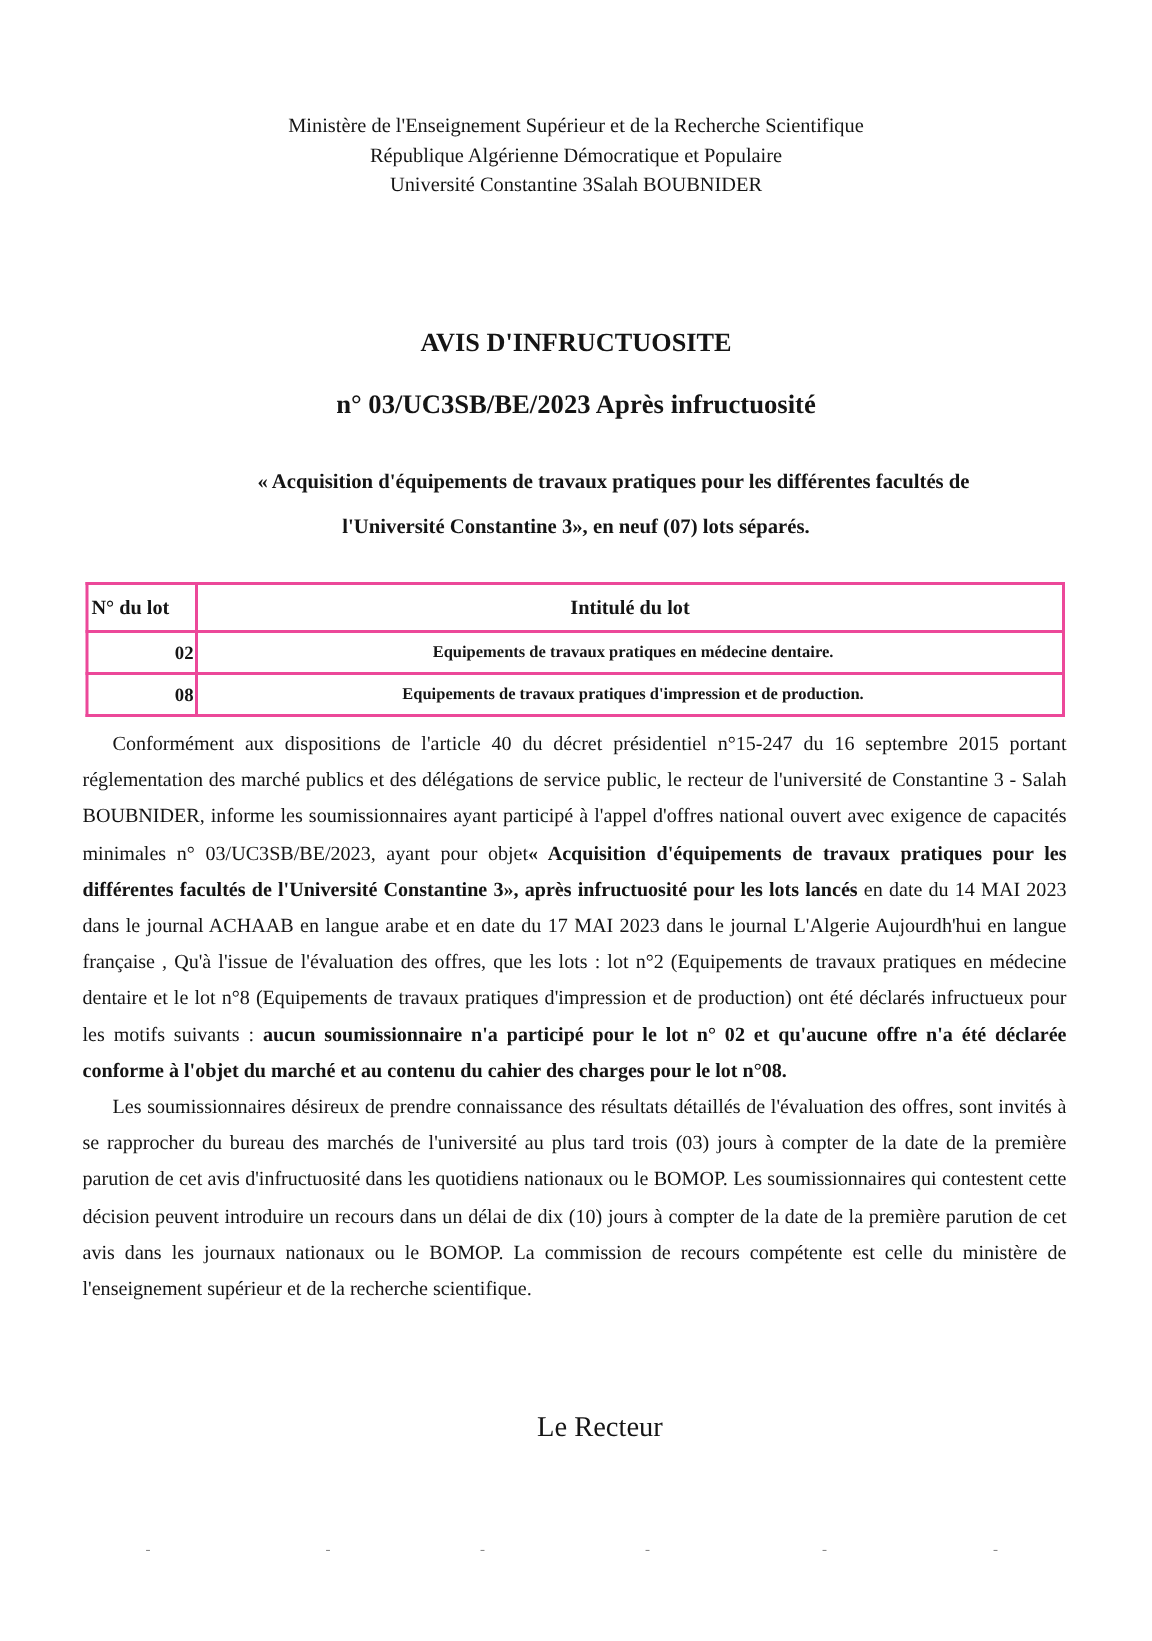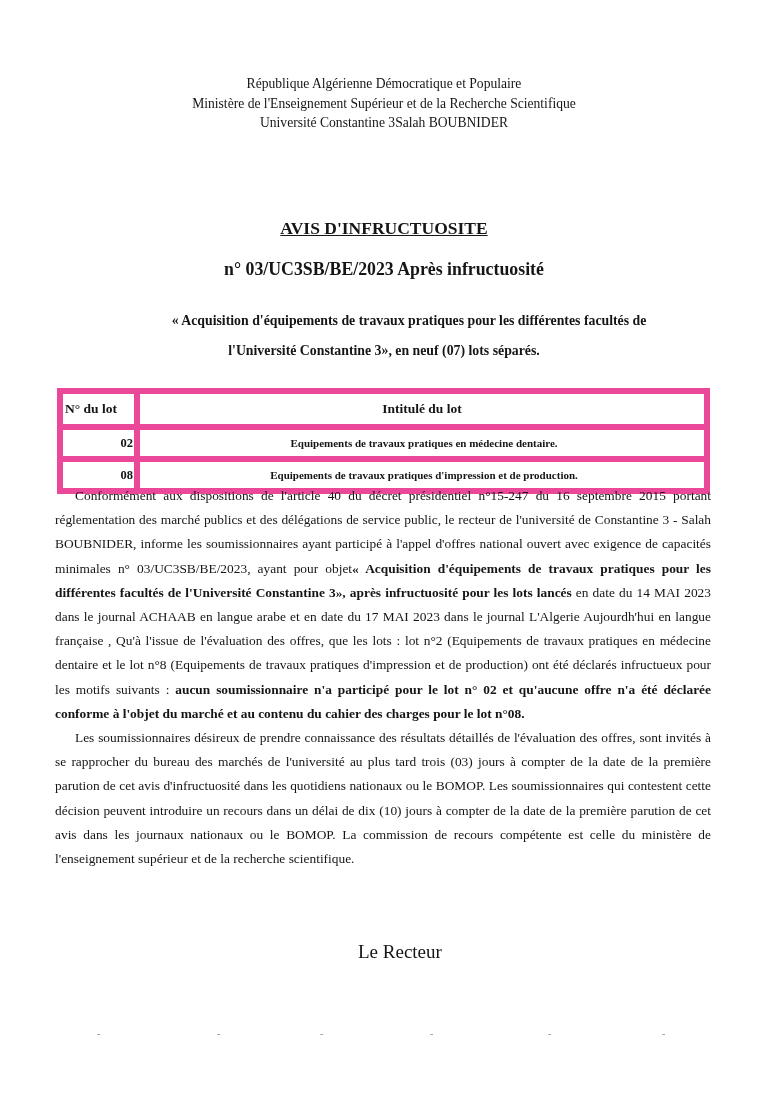--- a/index.html
+++ b/index.html
@@ -5,45 +5,45 @@
   html, body { margin: 0; padding: 0; }
   body {
     width: 768px; height: 1094px; background: #ffffff; position: relative; overflow: hidden;
     font-family: "Liberation Serif", "DejaVu Serif", serif; color: #151515;
   }
   .page { position: absolute; left: 0; top: 0; width: 768px; height: 1094px; }
   .header { position: absolute; top: 74px; left: 0; width: 768px; text-align: center; font-size: 13.6px; line-height: 19.5px; }
   .header div { white-space: nowrap; }
   .u { text-decoration: underline; }
   .title { position: absolute; top: 218px; left: 0; width: 768px; text-align: center; font-size: 17.5px; font-weight: bold; }
-  .title span { text-decoration: underline; }
+  .title span { }
   .subtitle { position: absolute; top: 258px; left: 0; width: 768px; text-align: center; font-weight: bold; font-size: 17.8px; line-height: 23px; }
   .subject { position: absolute; top: 306px; left: 0; width: 768px; text-align: center; font-weight: bold; font-size: 13.8px; line-height: 30px; }
   .subject .l1 { padding-left: 50px; }
   table.lots { position: absolute; top: 388px; left: 57px; width: 653px; border-collapse: collapse; font-size: 12.5px; }
-  table.lots td, table.lots th { border: 6px solid #ec4899; font-family: Liberation Serif, serif; }
+  table.lots td, table.lots th { border: 2px solid #ec4899; font-family: Liberation Serif, serif; }
   table.lots th { height: 28px; font-weight: bold; font-size: 13.5px; }
   table.lots th.num { width: 68px; text-align: left; padding-left: 2px; }
   table.lots td { height: 24px; text-align: center; }
   table.lots td.num { text-align: right; font-weight: bold; font-size: 12.5px; }
   table.lots td.name { padding-left: 5px; font-weight: bold; font-size: 11px; }
   .body { position: absolute; top: 484px; left: 55px; width: 656px; font-size: 13.4px; line-height: 24.2px; text-align: justify; }
   .body p { margin: 0; text-indent: 20px; }
   .body b { font-weight: bold; }
   .sign { position: absolute; top: 941px; left: 358px; font-size: 19px; }
   .dash { position: absolute; top: 1028px; font-size: 10px; color: #888; }
 </style>
 </head>
 <body>
 
 <div class="page">
 
   <div class="header">
+    <div>Ministère de l'Enseignement Supérieur et de la Recherche Scientifique</div>
     <div>République Algérienne Démocratique et Populaire</div>
-    <div>Ministère de l'Enseignement Supérieur et de la Recherche Scientifique</div>
     <div>Université Constantine 3Salah BOUBNIDER</div>
   </div>
 
   <div class="title"><span>AVIS D'INFRUCTUOSITE</span></div>
 
   <div class="subtitle">
     <div>n° 03/UC3SB/BE/2023 Après infructuosité</div>
   </div>
 
   <div class="subject">

